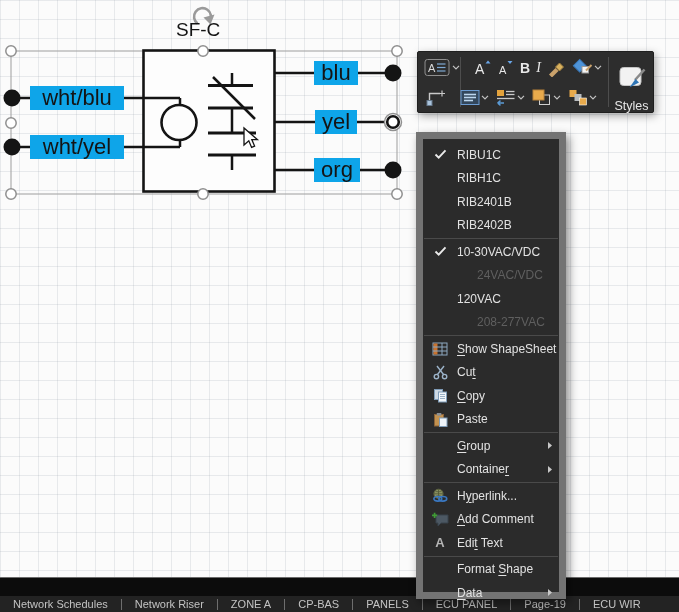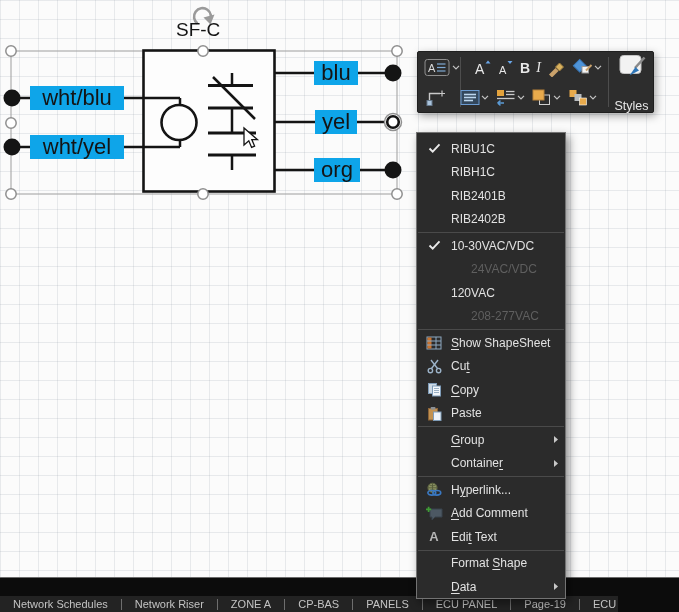--- a/index.html
+++ b/index.html
@@ -14,44 +14,44 @@
     background-size:19px 19px;}
   svg.diagram{position:absolute;left:0;top:0;z-index:2;}
   .shape-label{position:absolute;z-index:3;color:#141414;background:#0ea5e9;
       text-align:center;line-height:24px;height:24px;font-size:22px;white-space:nowrap;}
   .shape-title{position:absolute;z-index:3;color:#141414;background:transparent;
       font-size:19px;line-height:27px;white-space:nowrap;}
 
   
   .pasteboard-bar{position:absolute;left:0;top:577px;width:679px;height:35px;
       background:#0c0c0c;border-top:1px solid #6b6b6b;box-sizing:border-box;z-index:4;}
-  .tab-strip{position:absolute;left:0;bottom:0;width:618px;height:16px;background:#232323;
+  .tab-strip{position:absolute;left:0;bottom:0;width:679px;height:16px;background:#232323;
       display:flex;align-items:center;white-space:nowrap;overflow:hidden;z-index:5;
       font-size:11px;color:#c3c3c3;}
   .tab{padding:0 13px;cursor:default;}
   .tab-sep{width:1px;height:11px;background:#6e6e6e;flex:0 0 1px;}
 
   
   .mini-toolbar{position:absolute;left:417px;top:51px;width:237px;height:62px;
       background:#2d2d2d;border:1px solid #1f1f1f;border-radius:2px;box-sizing:border-box;
       box-shadow:2px 3px 8px rgba(0,0,0,.35);z-index:6;}
   .tb-vsep{position:absolute;top:5px;bottom:5px;width:1px;background:#4d4d4d;}
   .tb-row{position:absolute;left:0;height:29px;display:flex;align-items:center;}
   .tb-row.r1{top:1px;} .tb-row.r2{top:31px;}
   .tb-btn{display:inline-flex;align-items:center;justify-content:center;height:26px;
       padding:0 2px;margin:0 1px;border-radius:2px;cursor:default;}
   .tb-btn .glyph{color:#e8e8e8;font-size:14px;line-height:14px;}
   .tb-chev{display:inline-flex;align-items:center;margin-left:1px;}
   .styles-btn{position:absolute;left:191px;top:1px;width:45px;height:60px;
-      display:flex;flex-direction:column;align-items:center;justify-content:space-between;cursor:default;}
+      display:flex;flex-direction:column;align-items:center;justify-content:flex-end;cursor:default;}
   .styles-label{color:#e6e6e6;font-size:12.5px;margin-top:2px;}
 
   
   .context-menu{position:absolute;left:416px;top:132px;width:150px;height:467px;
-      background:#2b2b2b;border:1px solid #737373;box-sizing:border-box;
+      background:#2b2b2b;border:7px solid #737373;box-sizing:border-box;
       box-shadow:3px 4px 9px rgba(0,0,0,.45);z-index:10;padding:4px 0;font-size:12px;}
   .mi{height:23.5px;display:flex;align-items:center;color:#e2e2e2;cursor:default;position:relative;}
   .mi.disabled{color:#5f5f5f;margin-left:20px;}
   .mi-ic{width:34px;flex:0 0 34px;display:flex;align-items:center;justify-content:center;}
   .mi-label{flex:1;white-space:nowrap;overflow:hidden;}
   .mi-label u{text-underline-offset:2px;}
   .mi-arrow{flex:0 0 14px;display:flex;align-items:center;justify-content:center;margin-right:2px;}
   .menu-sep{height:1px;background:#4a4a4a;margin:1px 1px;}
 </style>
 </head>

